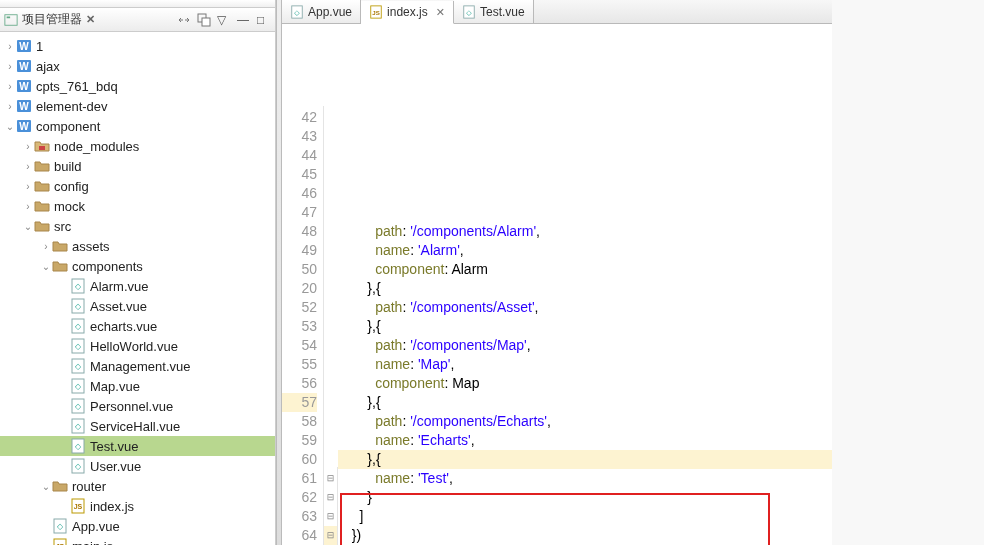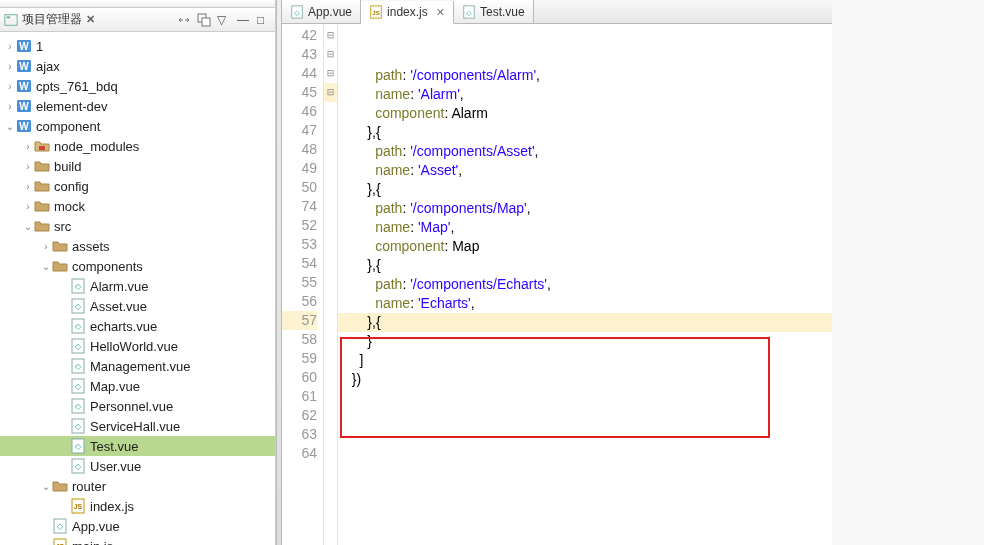--- a/index.html
+++ b/index.html
@@ -25,21 +25,21 @@
 .tree-label { color: #222; }
 
 
 .right-panel { flex: 1; display: flex; flex-direction: column; }
 .tabs { display: flex; height: 24px; border-bottom: 1px solid #b9b9b9; background: linear-gradient(#f7f7f7,#e7e7e7); position: relative; }
 .tab { display: flex; align-items: center; gap: 4px; padding: 0 8px; border-right: 1px solid #b9b9b9; background: linear-gradient(#fff,#ececec); cursor: pointer; font-size: 12px; }
 .tab.active { background: #fff; border-bottom: 1px solid #fff; position: relative; top: 1px; }
 .tab .ficon { width: 14px; height: 14px; display: inline-flex; }
 .tab .close-t { color: #777; font-size: 11px; margin-left: 4px; }
 
-.editor-area { flex: 1; display: flex; background: #fff; font-family: Consolas, monospace; font-size: 14px; overflow: hidden; position: relative; }
+.editor-area { flex: 1; display: flex; background: #fff; font-family: Consolas, monospace; font-size: 14px; overflow: hidden; position: relative; align-items: flex-end; }
 .gutter { width: 42px; background: #fff; border-right: 1px solid #e4e4e4; text-align: right; padding-right: 6px; color: #999; line-height: 19px; padding-top: 2px; }
 .fold-gutter { width: 14px; background: #fff; border-right: 1px solid #e4e4e4; line-height: 19px; padding-top: 2px; color: #888; font-size: 9px; text-align: center; }
 .code { flex: 1; line-height: 19px; padding-top: 12px; position: relative; margin-top: 30px; }
 .code-line { white-space: pre; padding-left: 6px; position: relative; }
 .code-line.hl-line { background: #fdf3d1; }
 .g-line.hl-line, .fold-line.hl-line { background: #fdf3d1; }
 .key { color: #7a7a2a; }
 .str { color: #2a00ff; }
 .plain { color: #000; }
 .redbox { position: absolute; border: 2px solid #e02020; pointer-events: none; }
@@ -372,21 +372,21 @@
       <div class="gutter" id="gutter">
           <div class="g-line">42</div>
           <div class="g-line">43</div>
           <div class="g-line">44</div>
           <div class="g-line">45</div>
           <div class="g-line">46</div>
           <div class="g-line">47</div>
           <div class="g-line">48</div>
           <div class="g-line">49</div>
           <div class="g-line">50</div>
-          <div class="g-line">74</div>
+          <div class="g-line">20</div>
           <div class="g-line">52</div>
           <div class="g-line">53</div>
           <div class="g-line">54</div>
           <div class="g-line">55</div>
           <div class="g-line">56</div>
           <div class="g-line hl-line">57</div>
           <div class="g-line">58</div>
           <div class="g-line">59</div>
           <div class="g-line">60</div>
           <div class="g-line">61</div>
@@ -418,29 +418,29 @@
           <div class="fold-line"></div>
           <div class="fold-line"></div>
           <div class="fold-line"></div>
         </div>
       <div class="code" id="code">
           <div class="code-line"><span class="plain">        </span><span class="key">path</span><span class="plain">: </span><span class="str">'/components/Alarm'</span><span class="plain">,</span></div>
           <div class="code-line"><span class="plain">        </span><span class="key">name</span><span class="plain">: </span><span class="str">'Alarm'</span><span class="plain">,</span></div>
           <div class="code-line"><span class="plain">        </span><span class="key">component</span><span class="plain">: Alarm</span></div>
           <div class="code-line"><span class="plain">      },{</span></div>
           <div class="code-line"><span class="plain">        </span><span class="key">path</span><span class="plain">: </span><span class="str">'/components/Asset'</span><span class="plain">,</span></div>
-          <div class="code-line"><span class="plain">        </span><span class="key">name</span><span class="plain">: </span><span class="str">'Asset'</span><span class="plain">,</span></div>
           <div class="code-line"><span class="plain">      },{</span></div>
           <div class="code-line"><span class="plain">        </span><span class="key">path</span><span class="plain">: </span><span class="str">'/components/Map'</span><span class="plain">,</span></div>
           <div class="code-line"><span class="plain">        </span><span class="key">name</span><span class="plain">: </span><span class="str">'Map'</span><span class="plain">,</span></div>
           <div class="code-line"><span class="plain">        </span><span class="key">component</span><span class="plain">: Map</span></div>
           <div class="code-line"><span class="plain">      },{</span></div>
           <div class="code-line"><span class="plain">        </span><span class="key">path</span><span class="plain">: </span><span class="str">'/components/Echarts'</span><span class="plain">,</span></div>
           <div class="code-line"><span class="plain">        </span><span class="key">name</span><span class="plain">: </span><span class="str">'Echarts'</span><span class="plain">,</span></div>
           <div class="code-line hl-line"><span class="plain">      },{</span></div>
+          <div class="code-line"><span class="plain">        </span><span class="key">name</span><span class="plain">: </span><span class="str">'Test'</span><span class="plain">,</span></div>
           <div class="code-line"><span class="plain">      }</span></div>
           <div class="code-line"><span class="plain">    ]</span></div>
           <div class="code-line"><span class="plain">  })</span></div>
           <div class="code-line"><span class="plain"></span></div>
           <div class="redbox" style="left: 2px; top: 283px; width: 430px; height: 101px;"></div>
         </div>
     </div>
   </div>
 
 </div>

